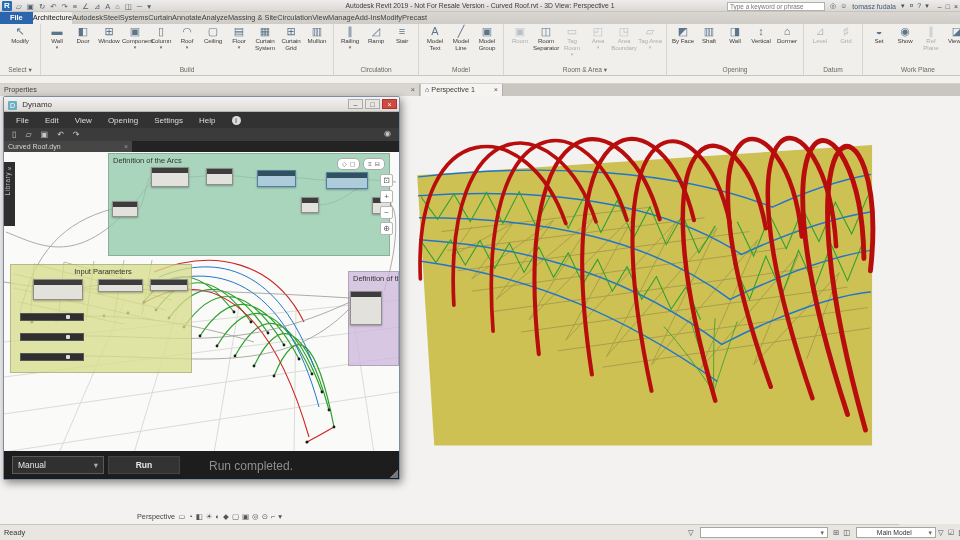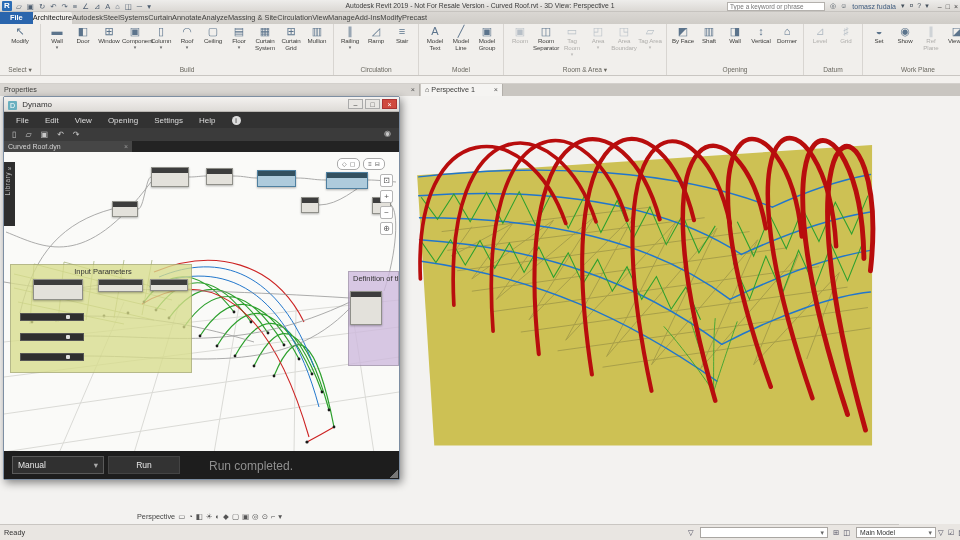--- a/index.html
+++ b/index.html
@@ -44,21 +44,21 @@
   .vtab.active{background:#f5f4f2;}
 
   
   .viewport{position:absolute;left:0;top:96px;width:960px;height:428px;background:#f3f2f0;overflow:hidden;}
   .viewport svg{position:absolute;left:0;top:0;}
   .viewcube{position:absolute;left:884px;top:24px;width:70px;height:82px;}
   .vcb{position:absolute;left:137px;bottom:2px;height:11px;display:flex;gap:3px;align-items:center;font-size:7.3px;color:#444;}
   .vcb .vic{font-size:7.5px;color:#555;cursor:pointer;line-height:10px;}
 
   
-  .statusbar{position:absolute;left:0;top:524px;width:899px;height:16px;background:#e9e6e2;border-top:1px solid #c9c6c2;font-size:7.3px;color:#333;}
+  .statusbar{position:absolute;left:0;top:524px;width:899px;height:16px;background:#e9e6e2;border-top:1px solid #c9c6c2;font-size:7.3px;color:#333;text-align:center;}
   .sb-ready{position:absolute;left:4px;top:3px;}
   .sb-filter{position:absolute;left:688px;top:3px;color:#556;}
   .sb-combo{position:absolute;top:2px;height:11px;background:#fff;border:1px solid #a9a6a2;font-size:6.8px;line-height:9px;padding:0 3px;color:#333;}
   .sb-combo .car{float:right;color:#666;}
   .sb-icons{position:absolute;top:3px;display:flex;gap:4px;color:#556;}
 
   
   .dynamo{position:absolute;left:3px;top:96px;width:397px;height:384px;background:#2b2b2b;border:1px solid #7d8ea2;border-radius:2px;box-shadow:2px 3px 8px rgba(0,0,0,.45);z-index:5;}
   .dy-title{position:relative;height:15px;background:linear-gradient(#f4f2f0,#dedbd7);border-bottom:1px solid #b9b6b2;font-size:8px;line-height:15px;color:#333;padding-left:4px;}
   .dy-ico{display:inline-block;width:9px;height:9px;background:#6ab0bf;color:#fff;font-size:7px;line-height:9px;text-align:center;border-radius:1px;margin-right:3px;vertical-align:-1px;}
@@ -87,21 +87,21 @@
   .dslider::after{content:"";position:absolute;top:1px;left:72%;width:4px;height:4px;background:#ddd;border-radius:1px;}
   .dy-library{position:absolute;left:0;top:10px;width:11px;height:64px;background:#2e2e2e;color:#bbb;font-size:6.5px;text-align:center;padding-top:3px;}
   .dy-library .vtext{writing-mode:vertical-rl;transform:rotate(180deg);letter-spacing:.5px;}
   .dy-toggles{position:absolute;top:6px;display:flex;gap:3px;}
   .dy-toggles .tgl{background:#fff;border:1px solid #aaa;border-radius:5px;font-size:6px;line-height:10px;height:12px;padding:0 4px;color:#555;display:flex;gap:3px;align-items:center;}
   .dy-zoomstack{position:absolute;left:376px;top:22px;display:flex;flex-direction:column;gap:3px;}
   .dy-zoomstack span{width:13px;height:13px;background:#fff;border:1px solid #b5b5b5;border-radius:2px;font-size:8px;line-height:12px;text-align:center;color:#555;cursor:pointer;}
   .dy-bottom{position:absolute;left:0;bottom:0;width:100%;height:28px;background:#1d1d1d;}
   .dy-runmode{position:absolute;left:8px;top:5px;width:92px;height:18px;background:#303030;border:1px solid #5a5a5a;color:#e8e8e8;font-size:8.5px;line-height:16px;padding:0 5px;cursor:pointer;}
   .dy-runmode .car{float:right;color:#aaa;}
-  .dy-runbtn{position:absolute;left:104px;top:5px;width:72px;height:18px;background:#333;border:1px solid #444;color:#e8e8e8;font-size:8.5px;line-height:16px;text-align:center;cursor:pointer;}
+  .dy-runbtn{position:absolute;left:104px;top:5px;width:72px;height:18px;background:#333;border:1px solid #444;color:#e8e8e8;font-size:8.5px;line-height:16px;text-align:center;cursor:pointer;font-weight:bold;}
   .dy-status{position:absolute;left:205px;top:8px;color:#8f8f8f;font-size:12px;}
   .dy-grip{position:absolute;right:1px;bottom:1px;width:8px;height:8px;background:linear-gradient(135deg,transparent 50%,#777 50%);}
 </style>
 </head>
 <body>
 
 <div class="screen">
 
   <div class="titlebar">
     <span class="appbadge">R</span>
@@ -541,20 +541,23 @@
           <circle cx="100" cy="164" r="1.4"></circle>
             <circle cx="124" cy="161" r="1.4"></circle>
         </g>
         <g stroke="#8c8c8c" stroke-width="0.9" fill="none" opacity="0.8">
           <path d="M134,57C140,57 142,25 147,25 M185,25C193,25 196,24 202,24 M229,24C241,24 244,26 253,26 M292,26C306,26 309,28 322,28 M364,28C374,28 380,29 392,30 M315,53C335,53 352,36 364,30"></path>
           <path d="M108,57C60,70 30,100 16,161 M80,164C150,164 200,175 250,190 M80,184C170,184 240,200 346,150 M80,204C190,204 280,225 346,156 M79,137C160,137 250,140 346,146"></path>
           <path d="M2,80C40,95 80,120 147,30 M0,130C30,135 60,140 94,133 M387,53C395,60 393,100 380,139"></path>
         </g>
       </svg>
 
+      <div class="dgroup dg-green" style="left:104px;top:1px;width:282px;height:103px;">
+        <span>Definition of the Arcs</span>
+      </div>
       <div class="dgroup dg-yellow" style="left:6px;top:112px;width:182px;height:109px;">
         <span>Input Parameters</span>
       </div>
       <div class="dgroup dg-purple" style="left:344px;top:119px;width:51px;height:95px;">
         <span>Definition of the</span>
       </div>
 
       <div class="dnode" style="left:108px;top:49px;width:26px;height:16px;"></div>
       <div class="dnode" style="left:147px;top:15px;width:38px;height:20px;"></div>
       <div class="dnode" style="left:202px;top:16px;width:27px;height:17px;"></div>

